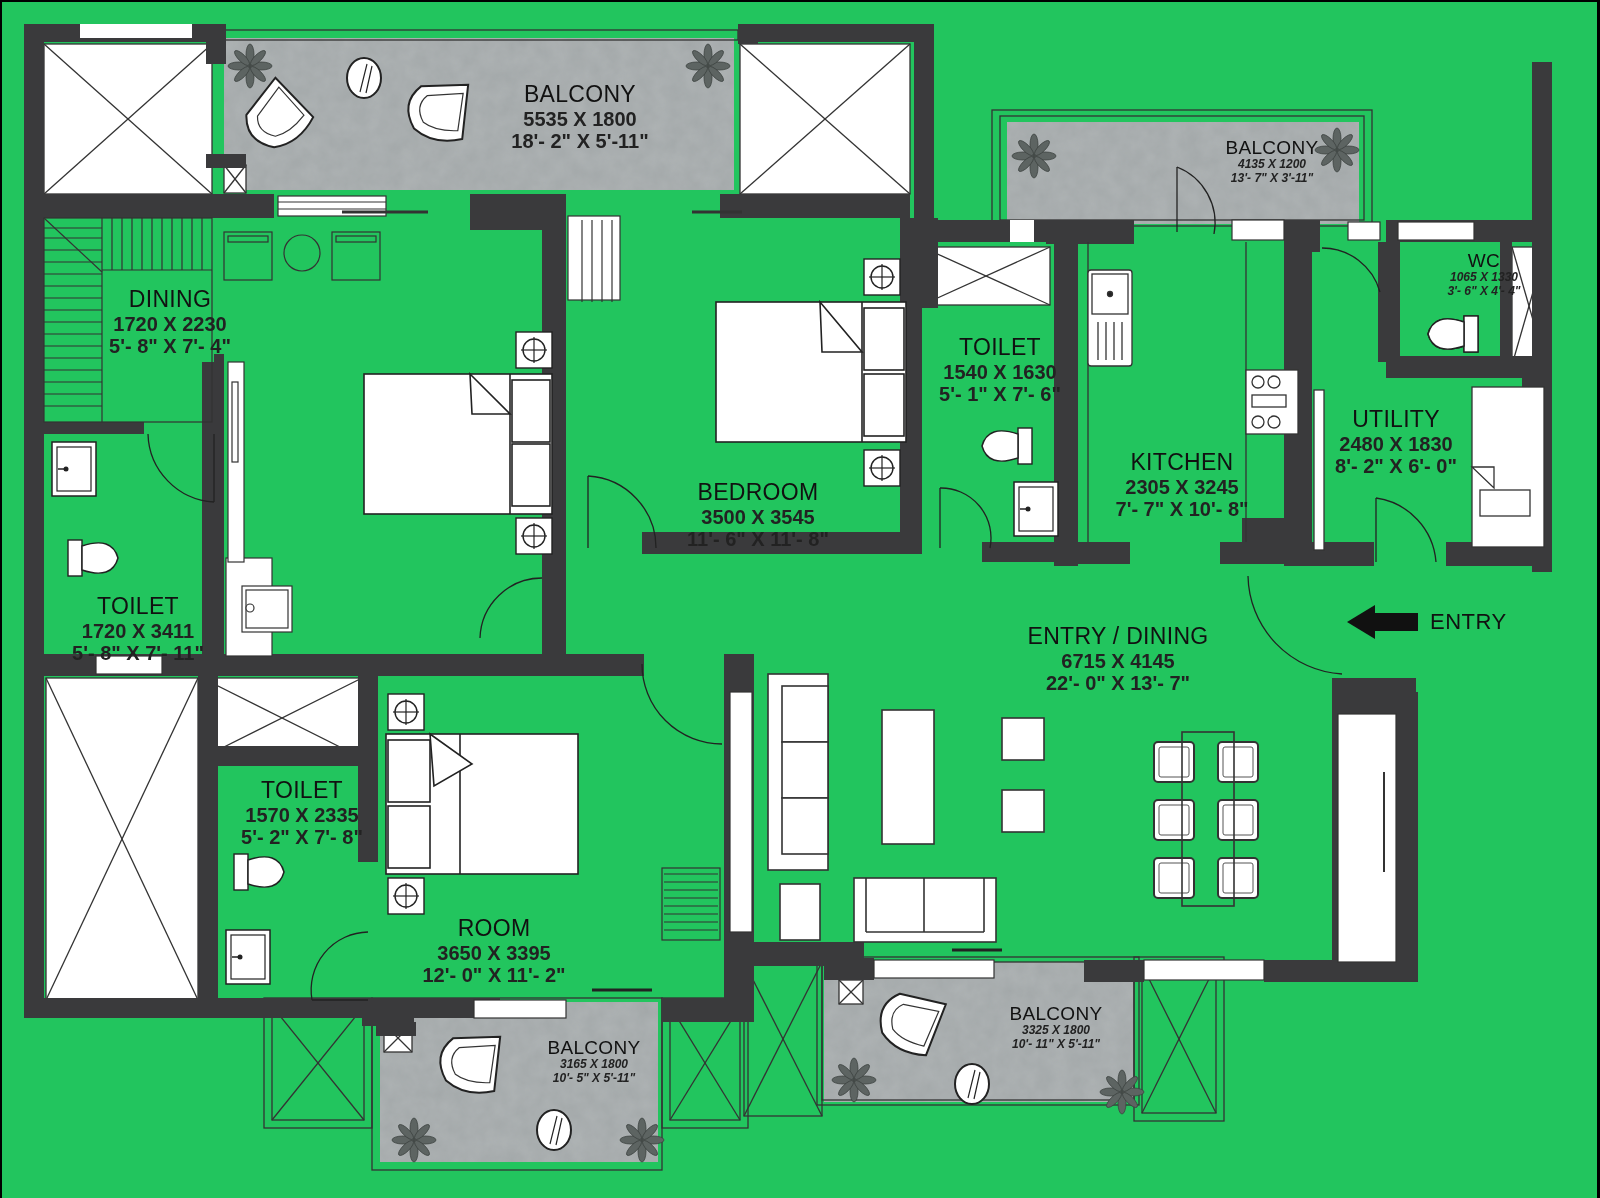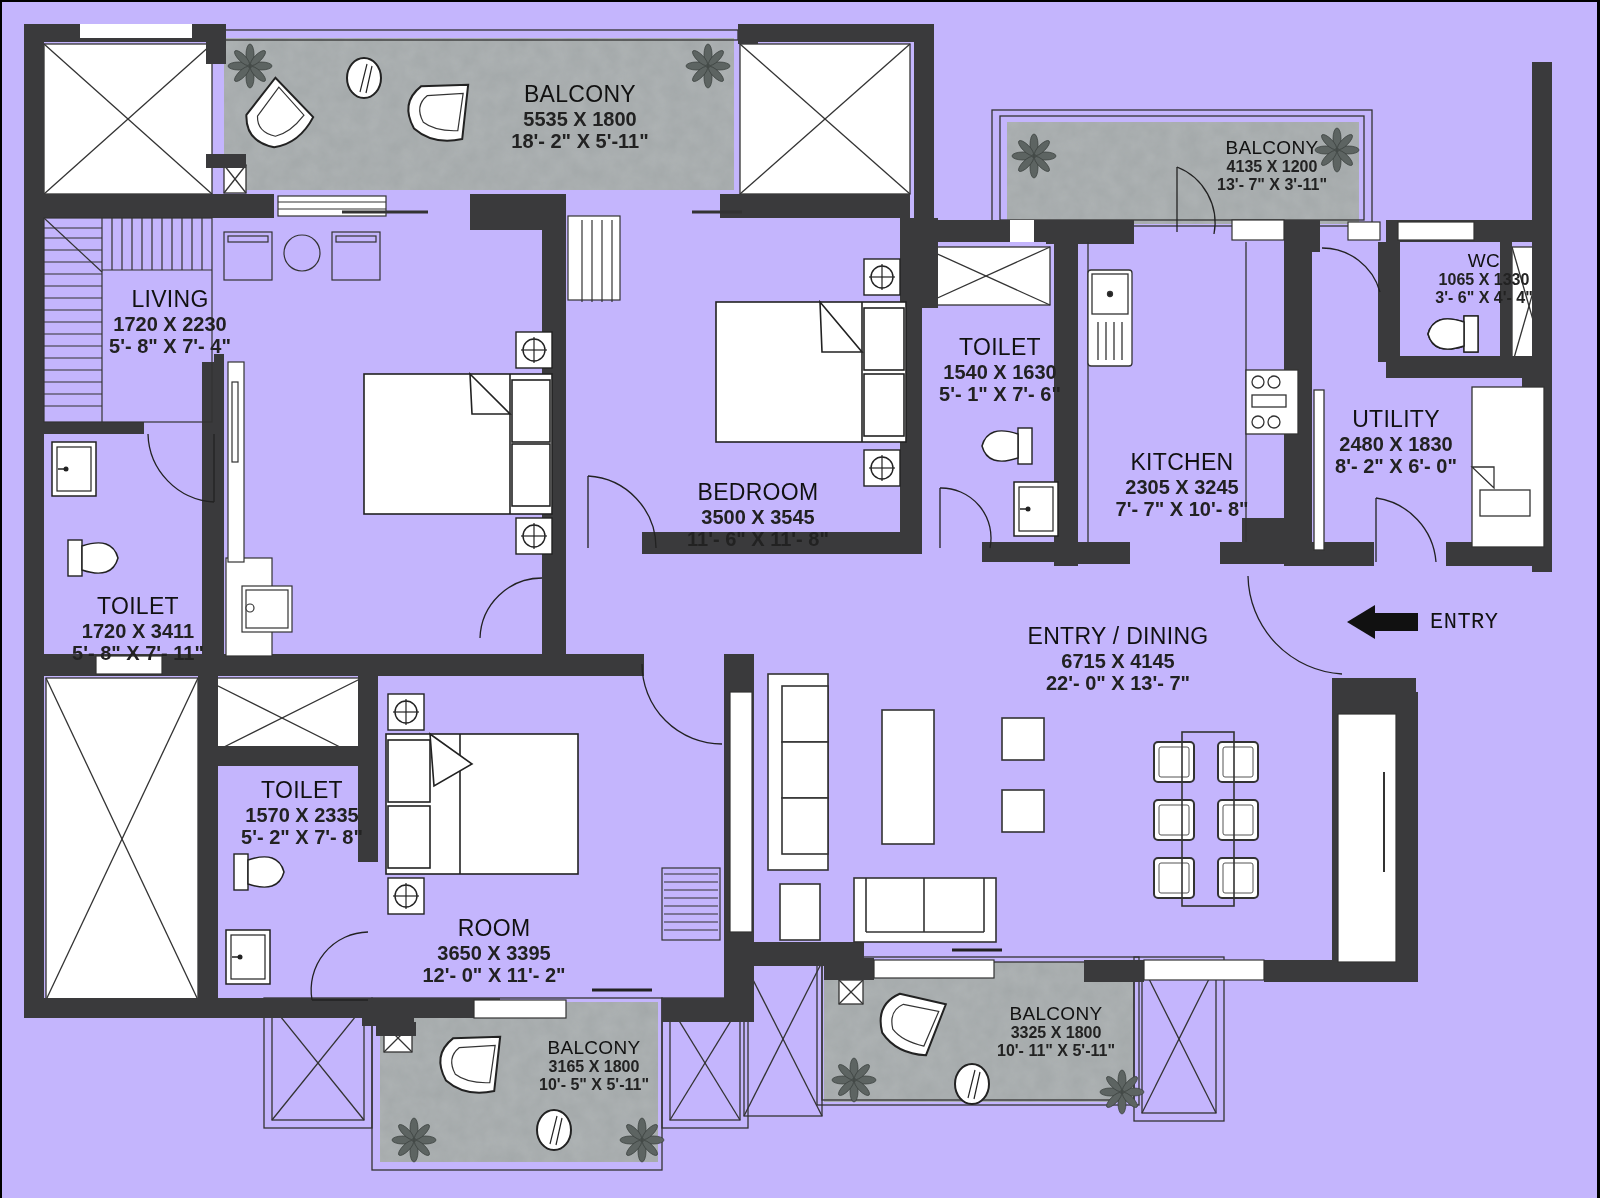--- a/index.html
+++ b/index.html
@@ -1,38 +1,38 @@
 <!DOCTYPE html>
 <html><head>
 <meta charset="utf-8">
 <style>
   html, body { margin: 0; padding: 0; background: #000; }
   #canvas {
     position: relative; width: 1600px; height: 1198px;
-    background: #c4b5fd; overflow: hidden;
+    background: #22c55e; overflow: hidden;
     border-left: 2px solid #000; border-right: 3px solid #000; border-top: 2px solid #000;
     box-sizing: border-box;
     font-family: "Liberation Sans", "DejaVu Sans", sans-serif;
   }
   svg.plan { position: absolute; left: 0; top: 0; }
   .label {
     position: absolute; text-align: center; color: #111;
     font-family: "Liberation Sans", "DejaVu Sans", sans-serif;
     line-height: 1.12; transform: translateX(-50%); white-space: nowrap;
   }
   .label .name { font-size: 23px; font-weight: 400; letter-spacing: 0.3px; }
   .label .mm, .label .ft { font-size: 20px; font-weight: 700; color: #222; }
   .label.small .name { font-size: 19px; }
-  .label.small .mm, .label.small .ft { font-size: 16px; }
+  .label.small .mm, .label.small .ft { font-size: 12px; font-style: italic; }
   .entry {
     position: absolute; left: 1345px; top: 603px; display: flex; align-items: center; gap: 12px;
   }
   .entry .arrow { width: 0; height: 0; border-top: 17px solid transparent; border-bottom: 17px solid transparent; border-right: 28px solid #111; }
   .entry .shaft { width: 44px; height: 18px; background: #111; margin-left: -1px; }
-  .entry .txt { font-size: 22px; color: #111; letter-spacing: 0.5px; font-family: Liberation Mono, monospace; }
+  .entry .txt { font-size: 22px; color: #111; letter-spacing: 0.5px; }
 </style>
 </head>
 <body>
 
 <div id="canvas">
 
   <svg class="plan" width="1600" height="1198" viewBox="0 0 1600 1198">
     <defs>
       <filter id="speckle" x="0" y="0" width="100%" height="100%">
         <feTurbulence type="fractalNoise" baseFrequency="0.06" numOctaves="3" seed="4" result="n"></feTurbulence>
@@ -418,21 +418,21 @@
     <div class="name">BALCONY</div>
     <div class="mm">5535 X 1800</div>
     <div class="ft">18'- 2" X 5'-11"</div>
   </div>
   <div class="label small" style="left:1270px; top:135px;">
     <div class="name">BALCONY</div>
     <div class="mm">4135 X 1200</div>
     <div class="ft">13'- 7" X 3'-11"</div>
   </div>
   <div class="label" style="left:168px; top:285px;">
-    <div class="name">LIVING</div>
+    <div class="name">DINING</div>
     <div class="mm">1720 X 2230</div>
     <div class="ft">5'- 8" X 7'- 4"</div>
   </div>
   <div class="label" style="left:998px; top:333px;">
     <div class="name">TOILET</div>
     <div class="mm">1540 X 1630</div>
     <div class="ft">5'- 1" X 7'- 6"</div>
   </div>
   <div class="label small" style="left:1446px; top:248px;margin-left:36px;">
     <div class="name">WC</div>

